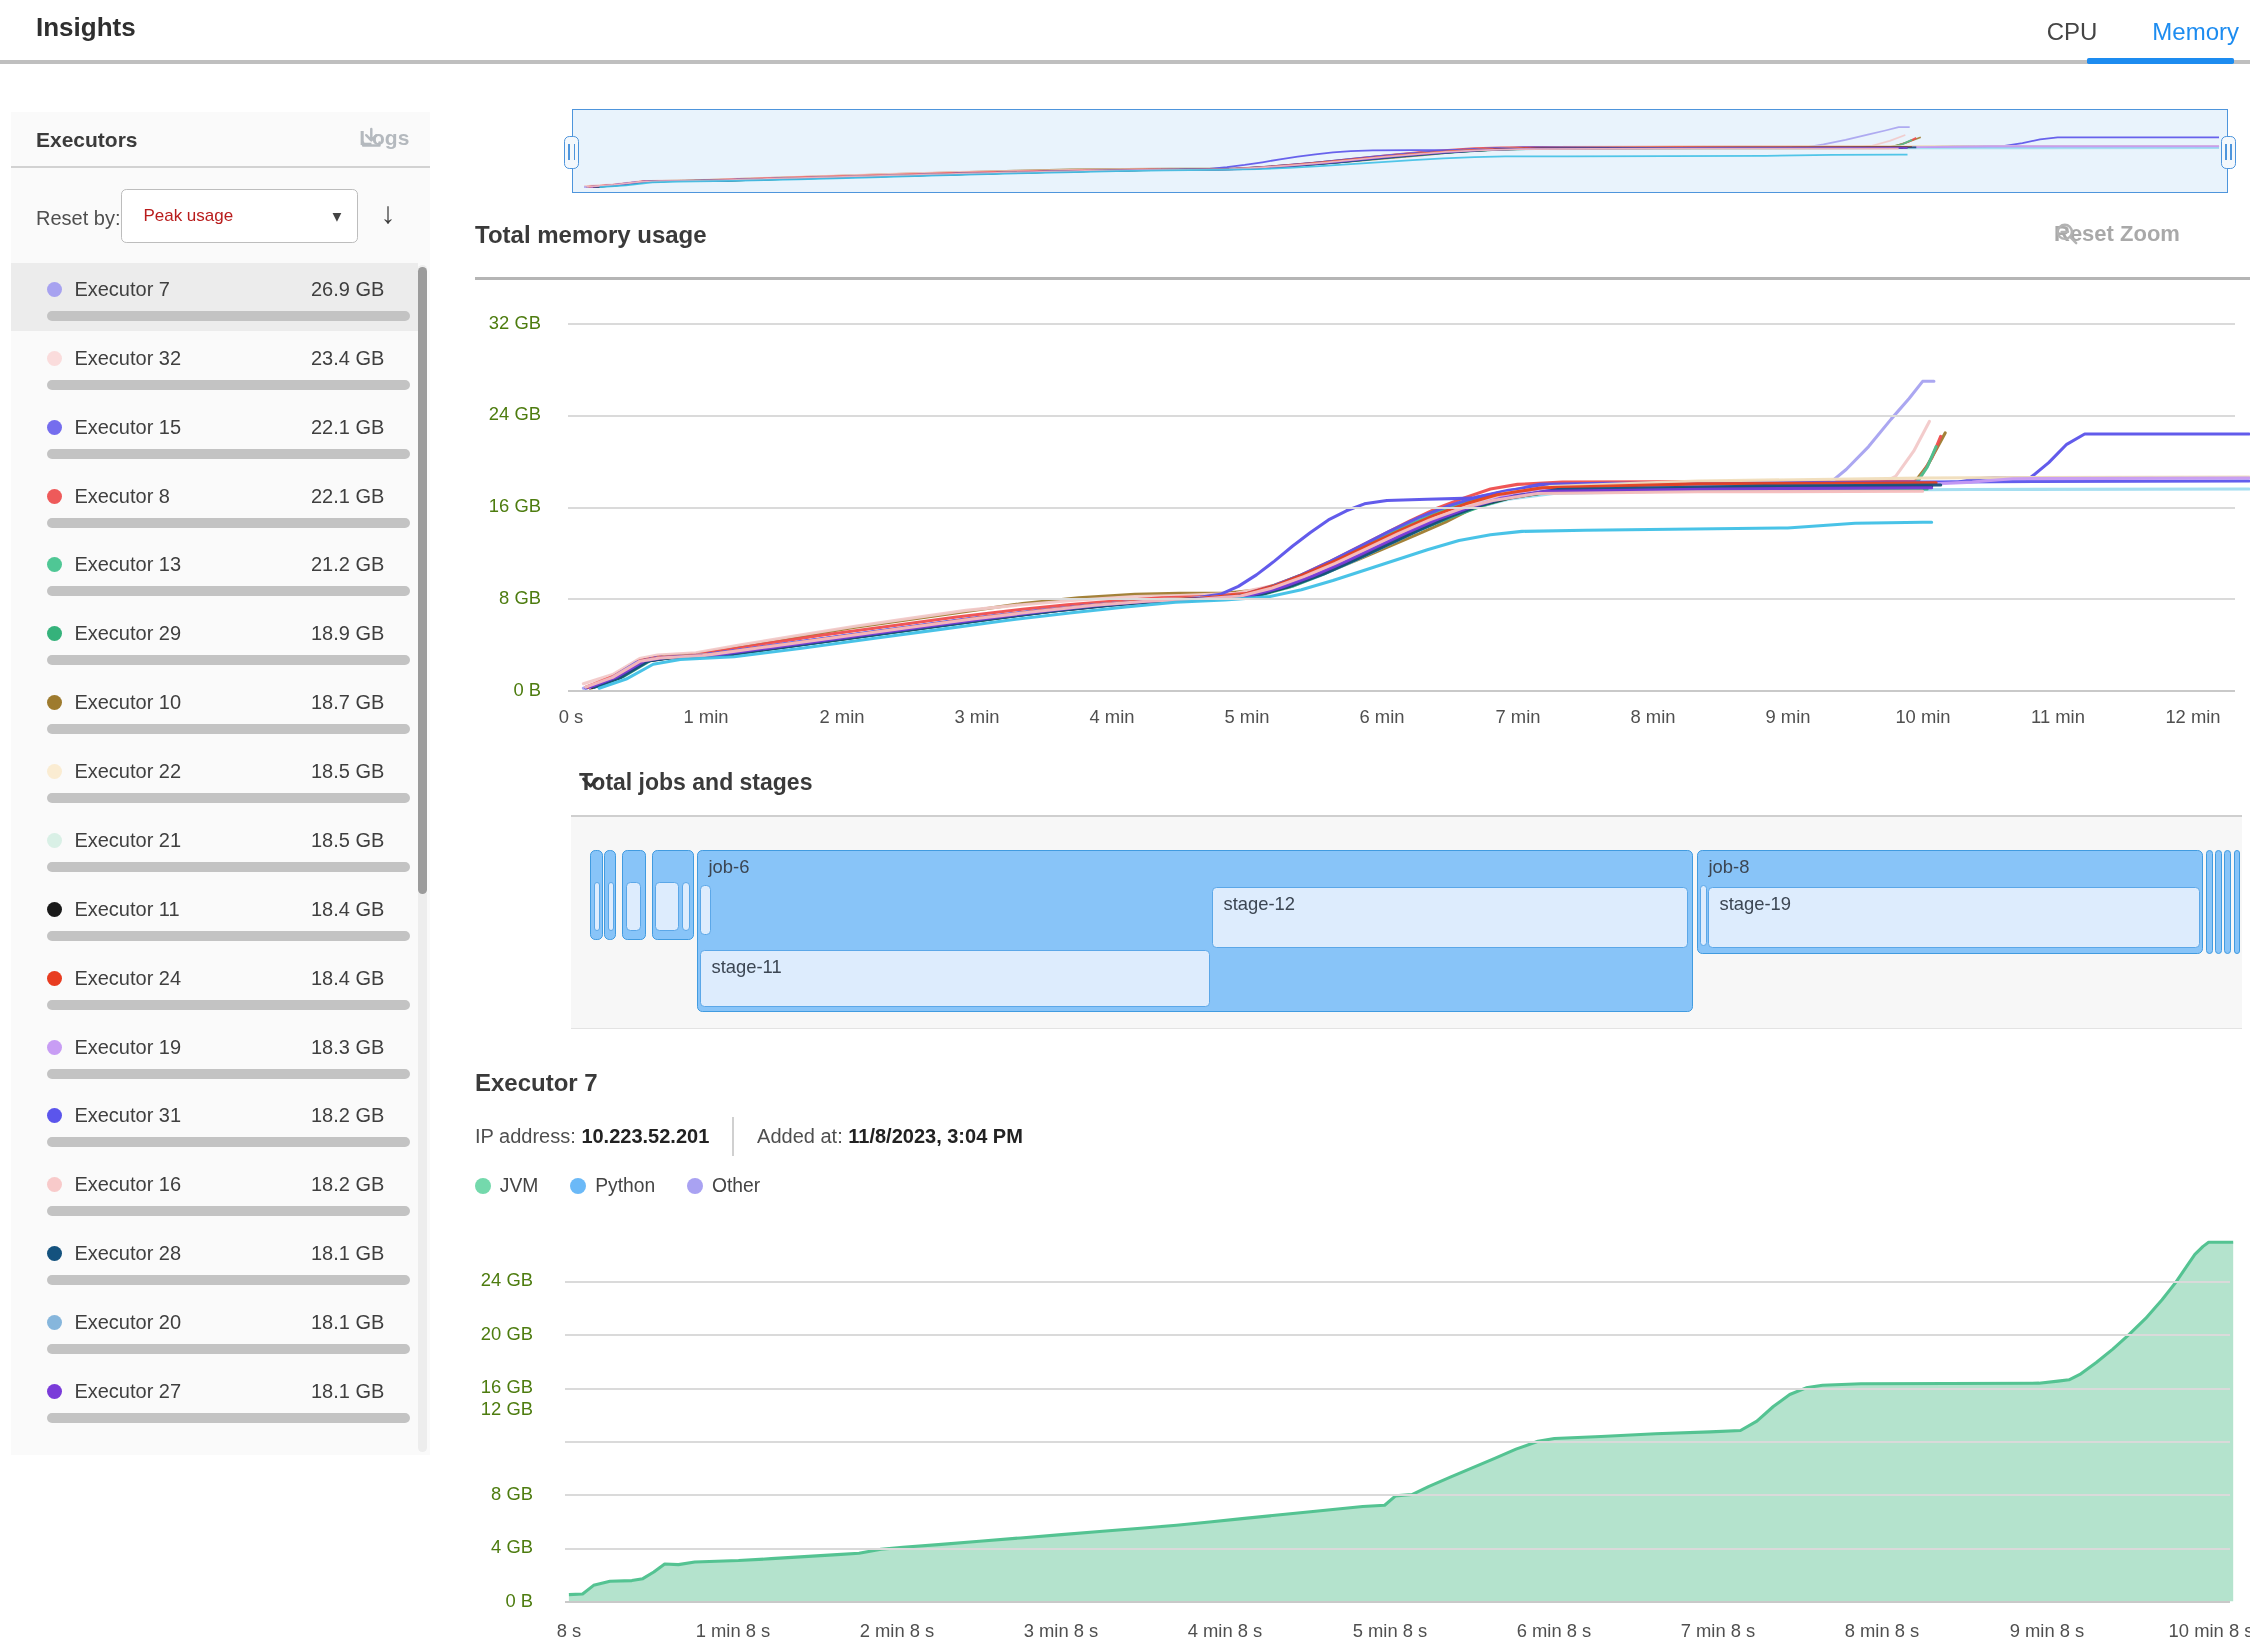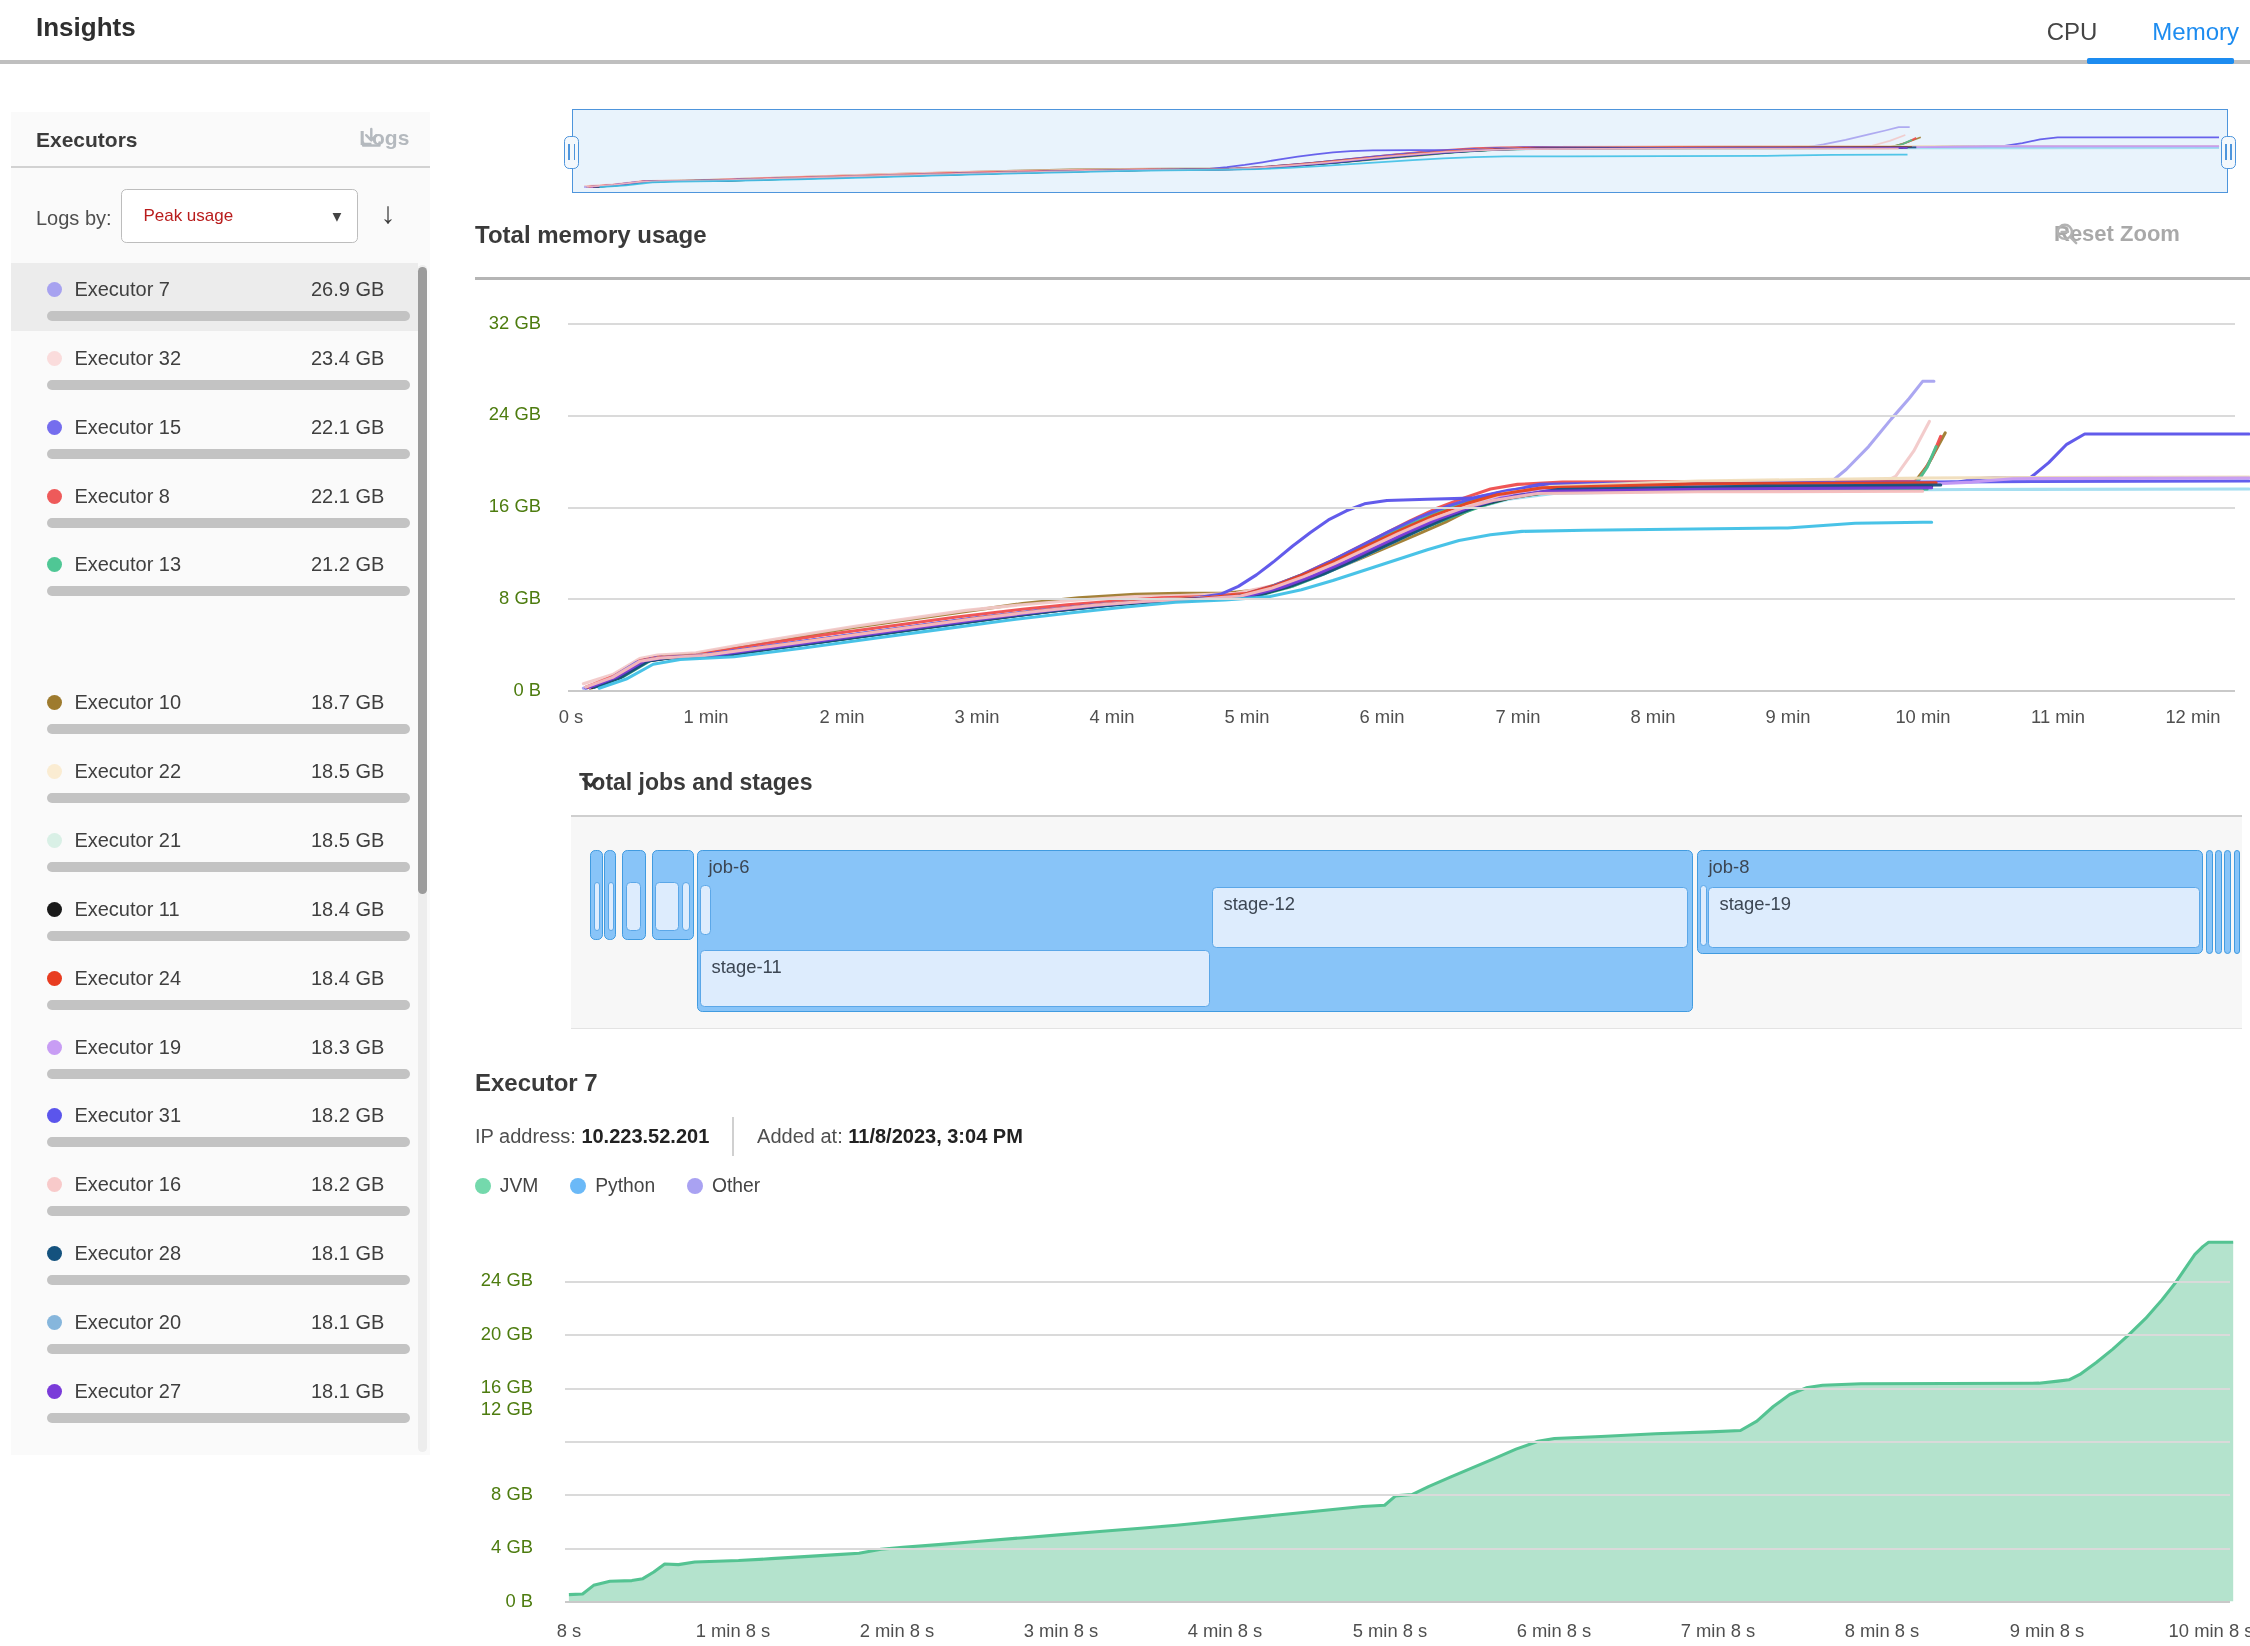--- a/index.html
+++ b/index.html
@@ -75,21 +75,21 @@
 
   <div class="abs sidebar">
     <div class="abs sb-title">Executors</div>
     <div class="abs logs-btn">
       <svg width="24.6" height="24.6" viewBox="0 0 24 24">
         <path d="M12 3v10 M7 9l5 5 5-5 M4 16v3h16v-3" fill="none" stroke="#b4b9be" stroke-width="2.4" stroke-linecap="round" stroke-linejoin="round"></path>
       </svg>
       <span>Logs</span>
     </div>
     <div class="abs sb-divider"></div>
-    <div class="abs sort-label">Logs by:</div>
+    <div class="abs sort-label">Reset by:</div>
     <div class="abs sort-select">
       <span class="val">Peak usage</span>
       <span class="caret">▾</span>
     </div>
     <div class="abs sort-dir">↓</div>
     <div class="exec-list abs" id="exec-list">
         <div class="exec-row selected" style="top: 0px;">
           <span class="exec-dot" style="background:#a7a2f0"></span>
           <span class="exec-name">Executor 7</span>
           <span class="exec-val">26.9 GB</span>
@@ -111,20 +111,26 @@
           <span class="exec-dot" style="background:#ee5a5a"></span>
           <span class="exec-name">Executor 8</span>
           <span class="exec-val">22.1 GB</span>
           <span class="exec-track"><span class="exec-fill" style="width:69.1%"></span></span>
         </div>
         <div class="exec-row" style="top: 275px;">
           <span class="exec-dot" style="background:#4fc795"></span>
           <span class="exec-name">Executor 13</span>
           <span class="exec-val">21.2 GB</span>
           <span class="exec-track"><span class="exec-fill" style="width:66.3%"></span></span>
+        </div>
+        <div class="exec-row" style="top: 344px;">
+          <span class="exec-dot" style="background:#35b27b"></span>
+          <span class="exec-name">Executor 29</span>
+          <span class="exec-val">18.9 GB</span>
+          <span class="exec-track"><span class="exec-fill" style="width:59.1%"></span></span>
         </div>
         <div class="exec-row" style="top: 413px;">
           <span class="exec-dot" style="background:#9e7b2e"></span>
           <span class="exec-name">Executor 10</span>
           <span class="exec-val">18.7 GB</span>
           <span class="exec-track"><span class="exec-fill" style="width:58.4%"></span></span>
         </div>
         <div class="exec-row" style="top: 482px;">
           <span class="exec-dot" style="background:#faecd2"></span>
           <span class="exec-name">Executor 22</span>

